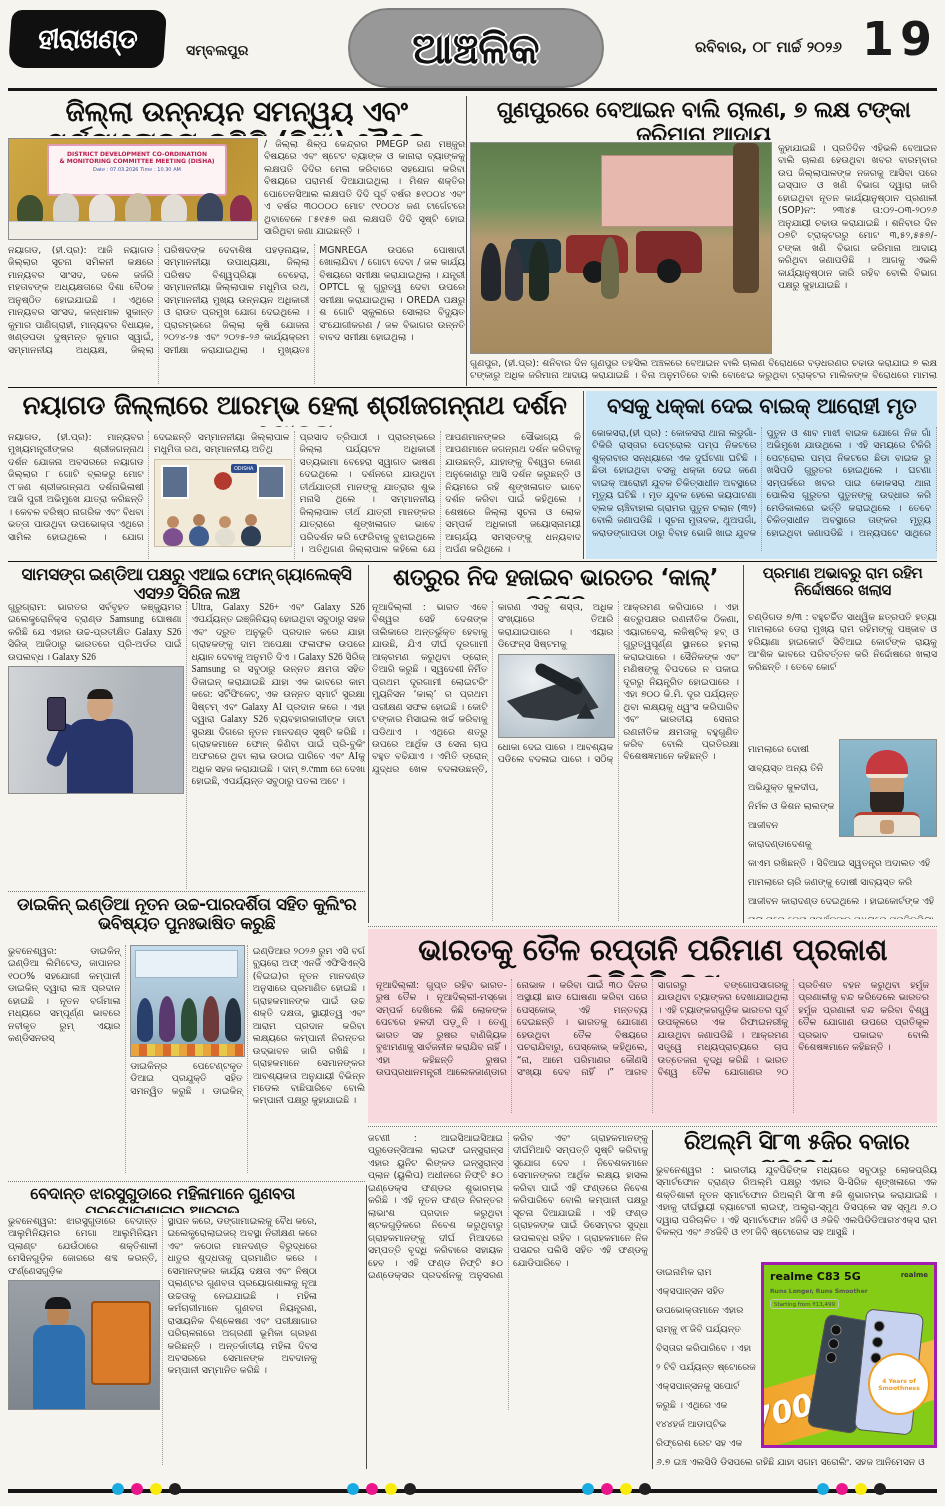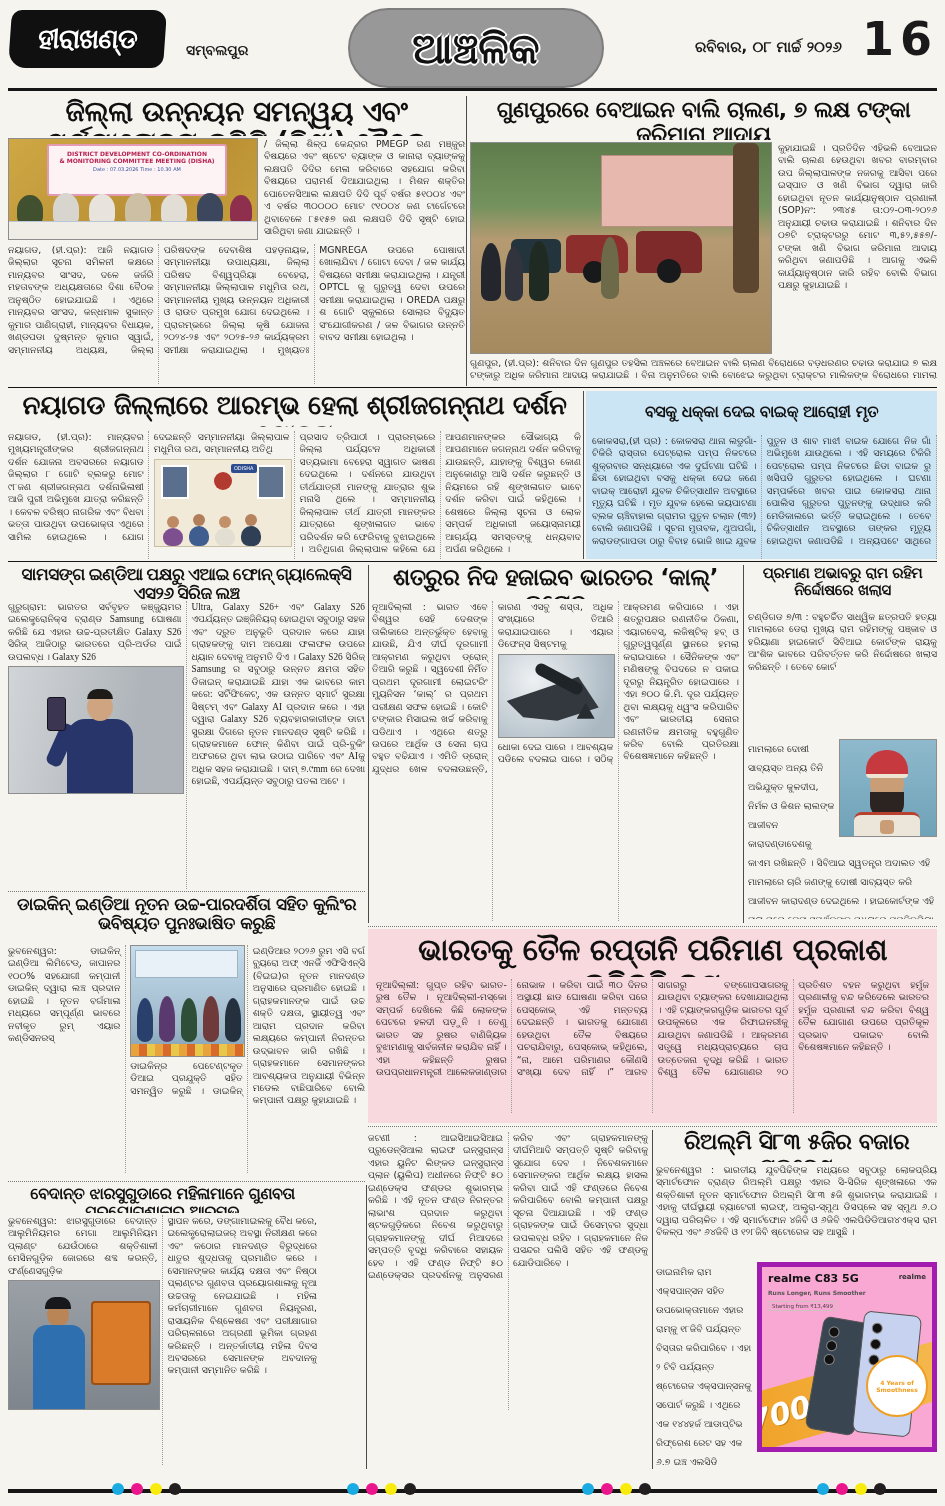--- a/index.html
+++ b/index.html
@@ -26,21 +26,21 @@
      text-shadow:1px 1px 0 #000;}
   .section-pill{position:absolute;left:348px;top:8px;width:252px;height:76px;background:#989898;
      border-radius:40px;display:flex;align-items:center;justify-content:center;border:2px solid #7d7d7d;}
   .section-text{font-size:42px;font-weight:bold;color:#111;
      text-shadow:-2px 0 0 #fff,2px 0 0 #fff,0 -2px 0 #fff,0 2px 0 #fff;}
   
   .cmyk{position:absolute;top:1483px;display:flex;gap:7px;}
   .cmyk i{width:12px;height:12px;border-radius:50%;display:block;}
   .c1{background:#1aabe3;} .c2{background:#ec168c;} .c3{background:#f9ec0c;} .c4{background:#231f20;}
   
-  .ad{position:relative;background:#f9a8d4;border:5px solid #a21caf;overflow:hidden;}
+  .ad{position:relative;background:#84cc16;border:3px solid #a21caf;overflow:hidden;}
   .ad-band{position:absolute;left:-30px;top:96px;width:260px;height:58px;
      background:linear-gradient(90deg,#f0a126,#f6bd55);transform:rotate(-16deg);}
   .phone{position:absolute;border-radius:8px;border:1px solid #555;}
   .cam{position:absolute;width:9px;height:9px;border-radius:50%;background:#111;border:1px solid #888;}
   .badge-circ{position:absolute;border:2px solid #ef9f24;color:#ef9f24;border-radius:50%;
      display:flex;align-items:center;justify-content:center;text-align:center;font-weight:bold;}
 </style>
 </head>
 <body>
 
@@ -48,21 +48,21 @@
 
   <div class="abs" style="left:0;top:0;width:945px;height:92px;">
     <div class="masthead-blob">
       <span class="masthead-text">ହୀରାଖଣ୍ଡ</span>
     </div>
     <div class="abs" style="left:186px;top:42px;font-size:14px;font-weight:bold;">ସମ୍ବଲପୁର</div>
     <div class="section-pill">
       <span class="section-text">ଆଞ୍ଚଳିକ</span>
     </div>
     <div class="abs" style="left:695px;top:38px;font-size:15px;font-weight:bold;">ରବିବାର, ୦୮ ମାର୍ଚ୍ଚ ୨୦୨୬</div>
-    <div class="abs" style="left:862px;top:12px;font-size:46px;font-weight:bold;letter-spacing:6px;">16</div>
+    <div class="abs" style="left:862px;top:12px;font-size:46px;font-weight:bold;letter-spacing:6px;">19</div>
   </div>
   <div class="rule-h" style="left:8px;top:88px;width:929px;height:3px;"></div>
 
   <div class="art" style="left:8px;top:96px;width:457px;height:290px;">
     <div class="hl" style="font-size:28px;height:40px;overflow:hidden;">ଜିଲ୍ଲା ଉନ୍ନୟନ ସମନ୍ୱୟ ଏବଂ ପର୍ଯ୍ୟାଲୋଚନା କମିଟି (ଦିଶା) ବୈଠକ</div>
     <div style="display:flex;gap:6px;margin-top:2px;">
       <div class="photo" style="width:248px;height:100px;background:linear-gradient(135deg,#cfa845,#b98f33 60%,#caa23f);flex:none;">
         <div class="abs" style="left:38px;top:5px;width:176px;height:44px;background:#fdf2f4;border:2px solid #e39ab4;border-radius:3px;text-align:center;padding-top:4px;">
           <div style="font-size:6px;font-weight:bold;color:#b61f4e;">DISTRICT DEVELOPMENT CO-ORDINATION</div>
           <div style="font-size:6px;font-weight:bold;color:#b61f4e;">&amp; MONITORING COMMITTEE MEETING (DISHA)</div>
@@ -128,21 +128,21 @@
         <div class="sil" style="left:60px;bottom:0;width:20px;height:18px;background:#e3ded2;"></div>
         <div class="sil" style="left:86px;bottom:0;width:20px;height:20px;background:#2f3f55;"></div>
       </div>
       <span>ପ୍ରସାଦ ତ୍ରିପାଠୀ । ପ୍ରାରମ୍ଭରେ ଜିଲ୍ଲା ପର୍ଯ୍ୟଟନ ଅଧିକାରୀ ସତ୍ୟଭାମା ବେହେରା ସ୍ୱାଗତ ଭାଷଣ ଦେଇଥିଲେ । ଦର୍ଶନରେ ଯାଉଥିବା ତୀର୍ଥଯାତ୍ରୀ ମାନଙ୍କୁ ଯାତ୍ରାର ଶୁଭ ମନାସି ଥିଲେ । ସମ୍ମାନନୀୟ ଜିଲ୍ଲାପାଳ ତୀର୍ଥ ଯାତ୍ରୀ ମାନଙ୍କର ଯାତ୍ରାରେ ଶୃଙ୍ଖଳାଗତ ଭାବେ ପରିଦର୍ଶନ କରି ଫେରିବାକୁ ବୁଝାଇଥିଲେ । ଅତିଥିଗଣ ଜିଲ୍ଲାପାଳ କହିଲେ ଯେ ଆପଣମାନଙ୍କର ସୌଭାଗ୍ୟ କି ଆପଣମାନେ ଜଗନ୍ନାଥ ଦର୍ଶନ କରିବାକୁ ଯାଉଛନ୍ତି, ଯାହାଙ୍କୁ ବିଶ୍ୱର କୋଣ ଅନୁକୋଣରୁ ଆସି ଦର୍ଶନ କରୁଛନ୍ତି ଓ ନିୟମରେ ରହି ଶୃଙ୍ଖଳାଗତ ଭାବେ ଦର୍ଶନ କରିବା ପାଇଁ କହିଥିଲେ । ଶେଷରେ ଜିଲ୍ଲା ସୂଚନା ଓ ଲୋକ ସମ୍ପର୍କ ଅଧିକାରୀ ଜୟୋସ୍ନାମୟୀ ଆଚାର୍ଯ୍ୟ ସମସ୍ତଙ୍କୁ ଧନ୍ୟବାଦ ଅର୍ପଣ କରିଥିଲେ ।</span>
     </div>
   </div>
 
   <div class="rule-v" style="left:583px;top:391px;height:168px;"></div>
 
   <div class="art" style="left:586px;top:391px;width:351px;height:168px;background:#cbe5f5;padding:4px 6px;box-sizing:border-box;">
-    <div class="hl" style="font-size:16px;height:30px;overflow:hidden;margin-top:8px;">ବସକୁ ଧକ୍କା ଦେଇ ବାଇକ୍ ଆରୋହୀ ମୃତ</div>
+    <div class="hl" style="font-size:21px;height:30px;overflow:hidden;">ବସକୁ ଧକ୍କା ଦେଇ ବାଇକ୍ ଆରୋହୀ ମୃତ</div>
     <div class="body-text cols2" style="height:124px;margin-top:2px;">କୋକସରା,(ହୀ ପ୍ର) : କୋକସରା ଥାନା ଲଡୁଗାଁ-ଟିକିରି ରାସ୍ତାର ପେଟ୍ରୋଲ ପମ୍ପ ନିକଟରେ ଶୁକ୍ରବାର ସନ୍ଧ୍ୟାରେ ଏକ ଦୁର୍ଘଟଣା ଘଟିଛି । ଛିଡା ହୋଇଥିବା ବସକୁ ଧକ୍କା ଦେଇ ଜଣେ ବାଇକ୍ ଆରୋହୀ ଯୁବକ ଚିକିତ୍ସାଧୀନ ଅବସ୍ଥାରେ ମୃତ୍ୟୁ ଘଟିଛି । ମୃତ ଯୁବକ ହେଲେ ଜୟପାଟଣା ବ୍ଲକ ଚାଞ୍ଚିବାହାଲ ଗ୍ରାମର ପୁତୁନ ଚଲାନ (୩୨) ବୋଲି ଜଣାପଡିଛି । ସୂଚନା ମୁତାବକ, ଥୁଅପଗାଁ, କରାଡଙ୍ଗାପଡା ଠାରୁ ବିବାହ ଭୋଜି ଖାଇ ଯୁବକ ପୁତୁନ ଓ ଶାବ ମାଝୀ ବାଇକ ଯୋଗେ ନିଜ ଗାଁ ଅଭିମୁଖେ ଯାଉଥିଲେ । ଏହି ସମୟରେ ଟିକିରି ପେଟ୍ରୋଲ ପମ୍ପ ନିକଟରେ ଛିଡା ବାଇକ ରୁ ଖସିପଡି ଗୁରୁତର ହୋଇଥିଲେ । ଘଟଣା ସମ୍ପର୍କରେ ଖବର ପାଇ କୋକସରା ଥାନା ପୋଲିସ ଗୁରୁତର ପୁତୁନଙ୍କୁ ଉଦ୍ଧାର କରି ମେଡିକାଲରେ ଭର୍ତ୍ତି କରାଇଥିଲେ । ତେବେ ଚିକିତ୍ସାଧୀନ ଅବସ୍ଥାରେ ତାଙ୍କର ମୃତ୍ୟୁ ହୋଇଥିବା ଜଣାପଡିଛି । ଅନ୍ୟପଟେ ସାଥିରେ ଥିବା ଯୁବକ ଶାବ ମାଝୀ ଘଟଣା ପରେ ଫେରାର ହୋଇଯାଇଥିବା ସୂଚନା ମିଳିଛି । ଏନେଇ କୋକସରା ପୋଲିସ ଏକ ମାମଲା ରୁଜୁ କରି ଦୁର୍ଘଟଣା ହୋଇଥିବା ବସ ଓ ବାଇକ କୁ ଜବତ କରି ତଦନ୍ତ ଆରମ୍ଭ କରିଛି । କୋକସରା ମେଡିକାଲରେ ମୃତ ଯୁବକଙ୍କ ଶବ ବ୍ୟବଚ୍ଛେଦ ହେବାପରେ ପରିବାର ଲୋକଙ୍କୁ ଶବ ହସ୍ତାନ୍ତର କରାଯାଇଥିବା ଥାନା ପକ୍ଷରୁ ସୂଚନା ମିଳିଛି ।</div>
   </div>
 
   <div class="rule-h" style="left:8px;top:561px;width:929px;height:1px;"></div>
 
   <div class="art" style="left:8px;top:565px;width:357px;height:325px;font-family:Liberation Serif, serif;">
     <div class="hl" style="font-size:17px;height:34px;overflow:hidden;">ସାମସଙ୍ଗ ଇଣ୍ଡିଆ ପକ୍ଷରୁ ଏଆଇ ଫୋନ୍ ଗ୍ୟାଲେକ୍ସି ଏସ୨୬ ସିରିଜ ଲଞ୍ଚ</div>
     <div class="body-text cols2" style="height:288px;margin-top:2px;">
       <span>ଗୁରୁଗ୍ରାମ: ଭାରତର ସର୍ବବୃହତ କଞ୍ଜ୍ୟୁମର ଇଲେକ୍ଟ୍ରୋନିକ୍ସ ବ୍ରାଣ୍ଡ Samsung ଘୋଷଣା କରିଛି ଯେ ଏହାର ଉଚ୍ଚ-ପ୍ରତୀକ୍ଷିତ Galaxy S26 ସିରିଜ୍ ଆଜିଠାରୁ ଭାରତରେ ପ୍ରି-ଅର୍ଡର ପାଇଁ ଉପଲବ୍ଧ । Galaxy S26</span>
       <div class="photo inline-photo" style="height:126px;background:linear-gradient(100deg,#d2d5d8,#aeb4b9 70%);">

